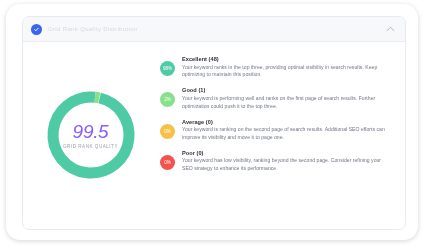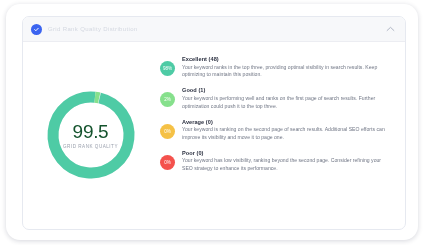--- a/index.html
+++ b/index.html
@@ -112,23 +112,24 @@
     left: 0; top: 0;
     width: 96px; height: 96px;
     display: flex;
     flex-direction: column;
     align-items: center;
     justify-content: center;
     pointer-events: none;
   }
   #gauge-value {
     font-size: 19px;
-    color: #14532d;
+    color: #8b5cf6;
     line-height: 1;
     letter-spacing: -0.3px;
+    font-style: italic;
   }
   #gauge-label {
     margin-top: 3px;
     font-size: 4.6px;
     letter-spacing: 0.5px;
     color: #9aa0ad;
     text-transform: uppercase;
     white-space: nowrap;
   }
 

